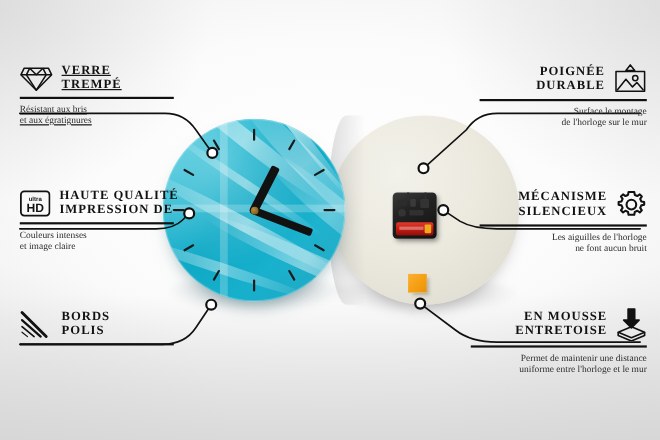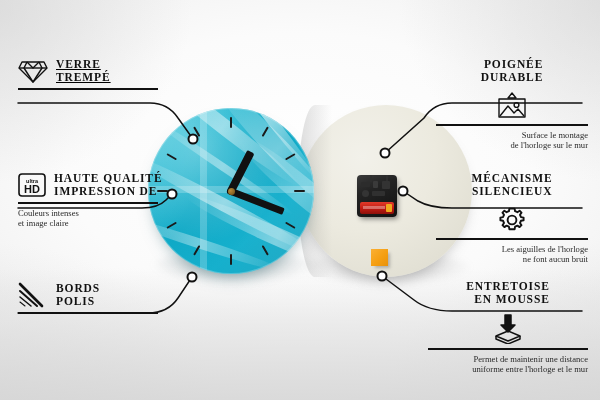--- a/index.html
+++ b/index.html
@@ -126,21 +126,21 @@
     background:radial-gradient(ellipse at 50% 40%, rgba(90,110,115,.40) 0%, rgba(90,110,115,0) 70%);
     filter:blur(3px);
   }
 
   
   .lines{position:absolute;left:0;top:0;width:600px;height:400px;pointer-events:none;}
 
   
   .cal{position:absolute;}
   .cal .head{display:flex;align-items:center;gap:8px;}
-  .cal.right .head{flex-direction:column;justify-content:flex-end;}
+  .cal.right .head{flex-direction:row;justify-content:flex-end;}
   .cal .title{
     font-family:"Liberation Serif",serif;
     font-weight:700;font-size:11.5px;line-height:13px;letter-spacing:.9px;
     color:#111;text-transform:uppercase;white-space:nowrap;
   }
   .cal.right .title{text-align:right;}
   .cal .rule{height:1.6px;background:#111;margin:4px 0 4px 0;}
   .cal .desc{
     font-family:"Liberation Serif",serif;
     font-size:8.6px;line-height:10.5px;color:#2a2a2a;white-space:pre-line;
@@ -275,20 +275,22 @@
             <path d="M9,4 L6,10 L15,24 L24,10 L21,4"></path>
           <path d="M9,4 L15,10 L21,4"></path>
         </g>
       </svg>
       <div>
         <div class="title">VERRE</div>
         <div class="title">TREMPÉ</div>
       </div>
     </div>
     <div class="rule"></div>
+    <div class="desc">Résistant aux bris
+et aux égratignures</div>
   </div>
 
   <div class="cal left" id="cal-impression">
     <div class="head">
       <svg class="icon" width="28" height="26" viewBox="0 0 28 26">
         <rect x="1" y="2" width="26" height="22" rx="3" fill="none" stroke="#111" stroke-width="1.6"></rect>
         <text x="14" y="11" text-anchor="middle" font-family="Liberation Sans, sans-serif" font-size="5.5" font-weight="700" fill="#111">ultra</text>
         <text x="14" y="21" text-anchor="middle" font-family="Liberation Sans, sans-serif" font-size="11" font-weight="700" fill="#111">HD</text>
       </svg>
       <div>
@@ -353,22 +355,22 @@
       </svg>
     </div>
     <div class="rule"></div>
     <div class="desc">Les aiguilles de l'horloge
 ne font aucun bruit</div>
   </div>
 
   <div class="cal right" id="cal-entretoise">
     <div class="head">
       <div>
+        <div class="title">EN MOUSSE</div>
         <div class="title">ENTRETOISE</div>
-        <div class="title">EN MOUSSE</div>
       </div>
       <svg class="icon" width="28" height="30" viewBox="0 0 28 30">
         <g fill="none" stroke="#111" stroke-width="1.5" stroke-linejoin="round">
           <path d="M11,1 h6 v10 h4 l-7,7 -7,-7 h4 Z" fill="#111" stroke="#111"></path>
           <path d="M14,17 L26,22 L14,27 L2,22 Z"></path>
           <path d="M2,22 v3 l12,5 12,-5 v-3"></path>
         </g>
       </svg>
     </div>
     <div class="rule"></div>

